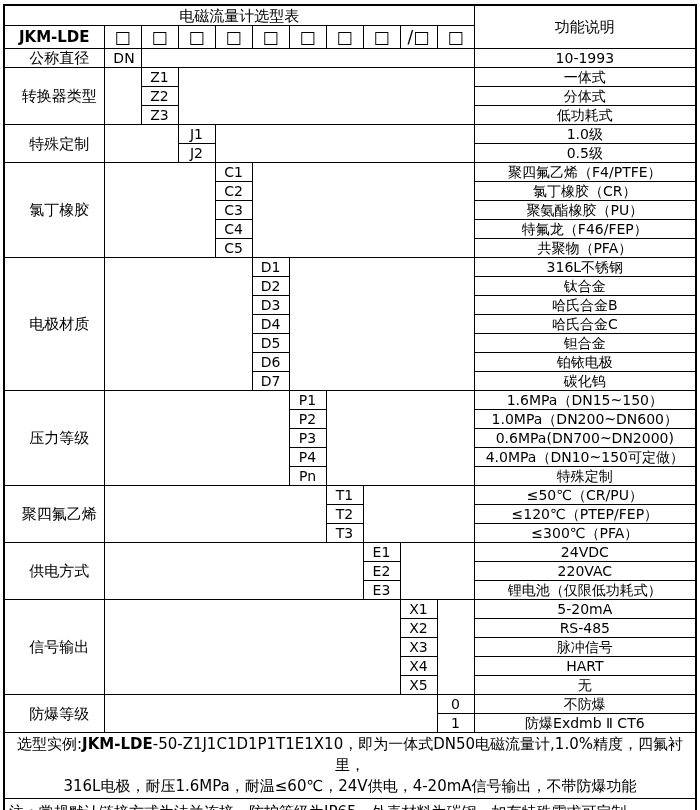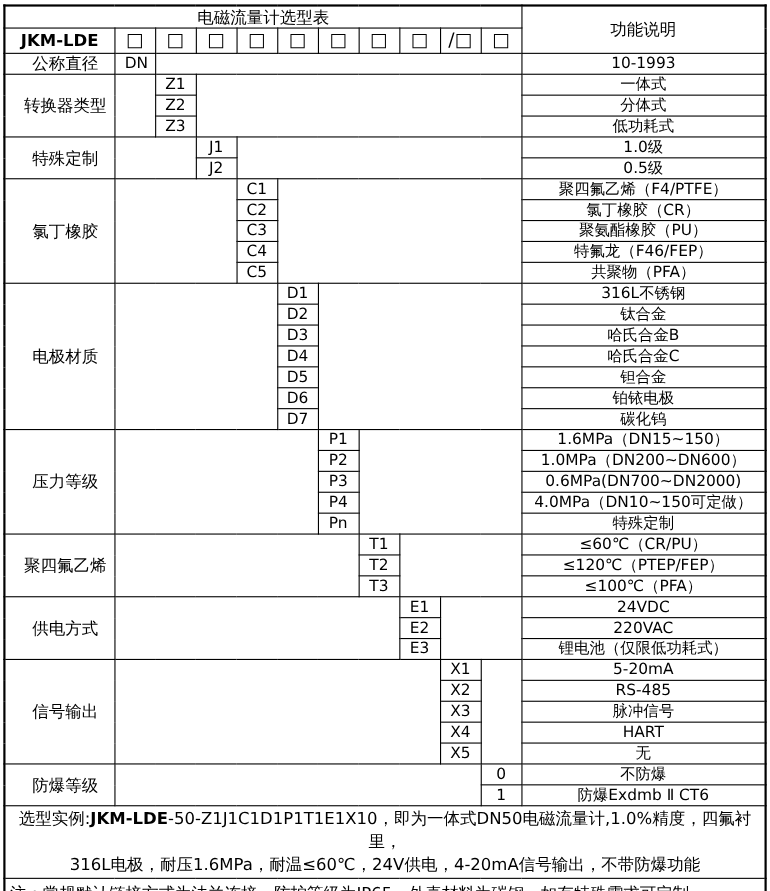--- a/index.html
+++ b/index.html
@@ -170,29 +170,29 @@
   <tr>
     <td>Pn</td>
     <td>特殊定制</td>
   </tr>
 
   <tr>
     <td class="lbl" rowspan="3">聚四氟乙烯</td>
     <td colspan="6" rowspan="3"></td>
     <td>T1</td>
     <td colspan="3" rowspan="3"></td>
-    <td>≤60℃（CR/PU）</td>
+    <td>≤50℃（CR/PU）</td>
   </tr>
   <tr>
     <td>T2</td>
     <td>≤120℃（PTEP/FEP）</td>
   </tr>
   <tr>
     <td>T3</td>
-    <td>≤100℃（PFA）</td>
+    <td>≤300℃（PFA）</td>
   </tr>
 
   <tr>
     <td class="lbl" rowspan="3">供电方式</td>
     <td colspan="7" rowspan="3"></td>
     <td>E1</td>
     <td colspan="2" rowspan="3"></td>
     <td>24VDC</td>
   </tr>
   <tr>

